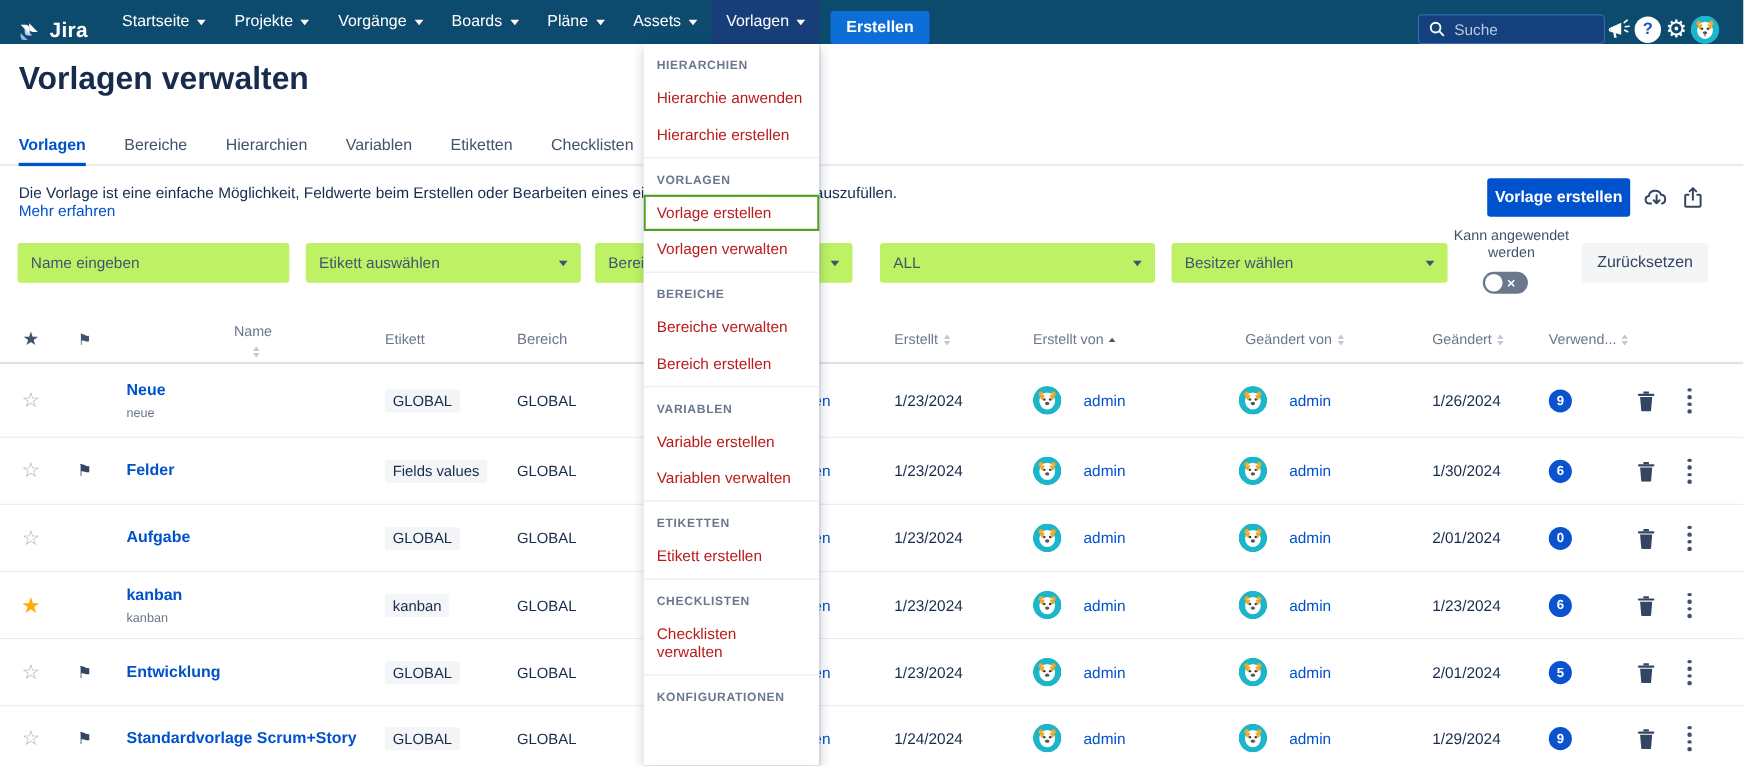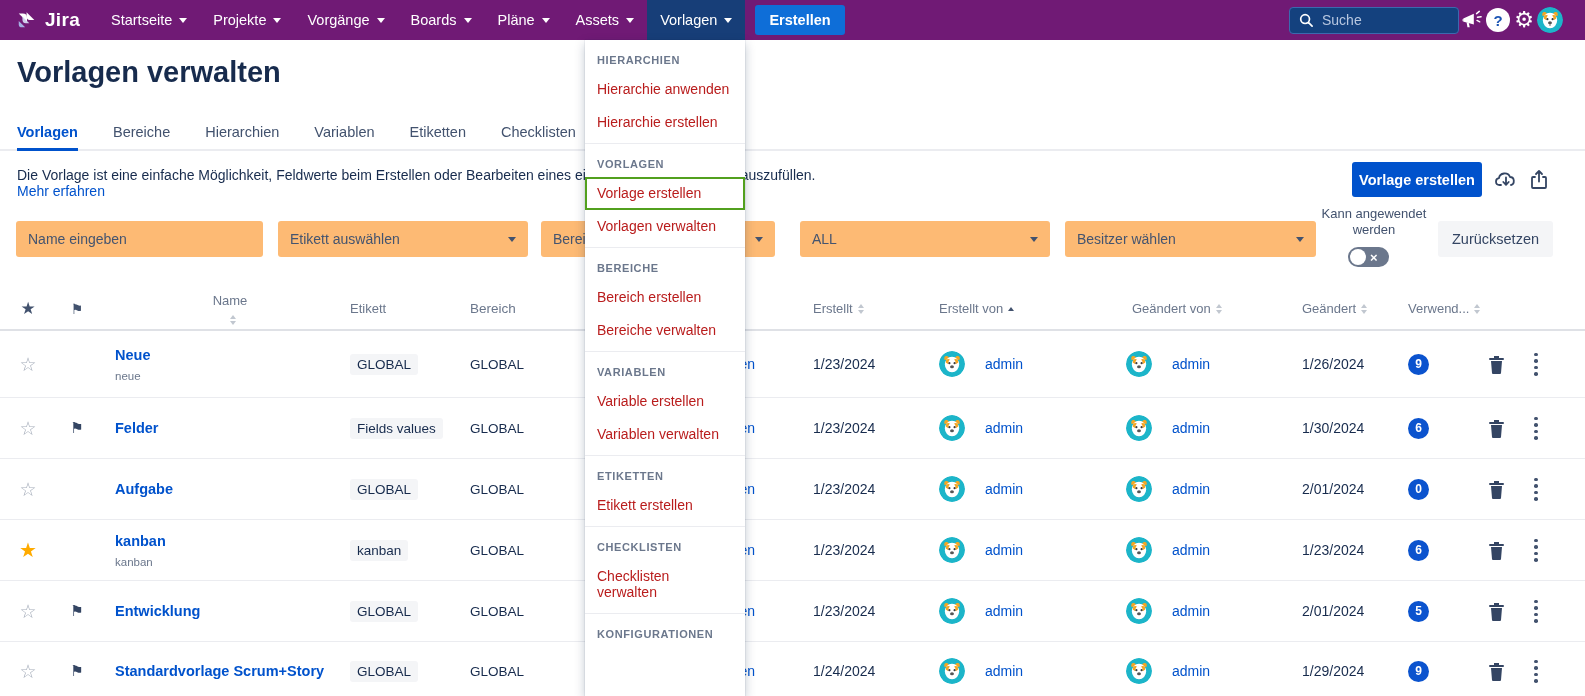--- a/index.html
+++ b/index.html
@@ -2,21 +2,21 @@
 <html><head>
 <meta charset="utf-8">
 <style>
   * { margin:0; padding:0; box-sizing:border-box; }
   html,body { width:1585px; height:696px; overflow:hidden; background:#fff;
     font-family:"Liberation Sans", sans-serif; color:#172B4D; }
   .page { position:relative; width:1585px; height:696px; }
 
   
   .navbar { position:absolute; top:0; left:0; width:100%; height:40px;
-    background:#701a75; display:flex; align-items:center; color:#fff; z-index:10; }
+    background:#0c4a6e; display:flex; align-items:flex-end; color:#fff; z-index:10; }
   .logo { display:flex; align-items:center; gap:7px; padding:0 18px 0 16px; cursor:pointer; }
   .logo-text { font-size:19px; font-weight:bold; letter-spacing:.3px; }
   .nav-item { height:40px; display:flex; align-items:center; padding:0 13px;
     font-size:14.5px; cursor:pointer; white-space:nowrap; }
   .nav-item.active { background:#173E78; }
   .chev { width:0; height:0; border-left:4px solid transparent; border-right:4px solid transparent;
     border-top:5px solid #fff; display:inline-block; margin-left:7px; }
   .create-btn { background:#0E6ED8; color:#fff; font-size:14.5px; font-weight:bold;
     border:none; border-radius:3px; padding:7px 14px; margin-left:10px; cursor:pointer; }
   .nav-right { margin-left:auto; display:flex; align-items:center; padding-right:22px;padding-left:41px; }
@@ -52,21 +52,21 @@
     font-size:13px; color:#42526E; line-height:16px; }
   .toggle { position:absolute; top:247px; left:1348px; width:41px; height:20px; background:#6B778C;
     border-radius:10px; cursor:pointer; display:flex; align-items:center; }
   .toggle .knob { width:16px; height:16px; background:#fff; border-radius:50%; margin-left:2px; }
   .toggle .x { color:#fff; font-size:13px; font-weight:bold; margin-left:4px; line-height:1; }
   .btn-reset { position:absolute; top:221px; left:1438px; width:115px; height:36px;
     background:#F4F5F7; color:#344563; border:none; border-radius:3px; font-size:14.5px; cursor:pointer; }
 
   
   .filters { position:absolute; top:221px; left:0; }
-  .f-box { position:absolute; top:0; height:36px; background:#fdba74; border-radius:3px;
+  .f-box { position:absolute; top:0; height:36px; background:#bef264; border-radius:3px;
     display:flex; align-items:center; padding:0 12px; font-size:14px; color:#44546F; cursor:pointer; }
   .f-box .chev { border-top-color:#42526E; margin-left:auto; }
   .f-name   { left:16px;  width:247px; }
   .f-label  { left:278px; width:250px; }
   .f-area   { left:541px; width:234px; }
   .f-all    { left:800px; width:250px; }
   .f-owner  { left:1065px; width:251px; }
 
   
   .grid { display:grid; grid-template-columns:56px 42px 247px 117px 123px 190px 140px 190px 185px 105px 75px 52px 63px; }
@@ -735,22 +735,22 @@
       <div class="dd-item">Hierarchie anwenden</div>
       <div class="dd-item">Hierarchie erstellen</div>
     </div>
     <div class="dd-section">
       <div class="dd-header">VORLAGEN</div>
       <div class="dd-item highlight">Vorlage erstellen</div>
       <div class="dd-item">Vorlagen verwalten</div>
     </div>
     <div class="dd-section">
       <div class="dd-header">BEREICHE</div>
+      <div class="dd-item">Bereiche verwalten</div>
       <div class="dd-item">Bereich erstellen</div>
-      <div class="dd-item">Bereiche verwalten</div>
     </div>
     <div class="dd-section">
       <div class="dd-header">VARIABLEN</div>
       <div class="dd-item">Variable erstellen</div>
       <div class="dd-item">Variablen verwalten</div>
     </div>
     <div class="dd-section">
       <div class="dd-header">ETIKETTEN</div>
       <div class="dd-item">Etikett erstellen</div>
     </div>

